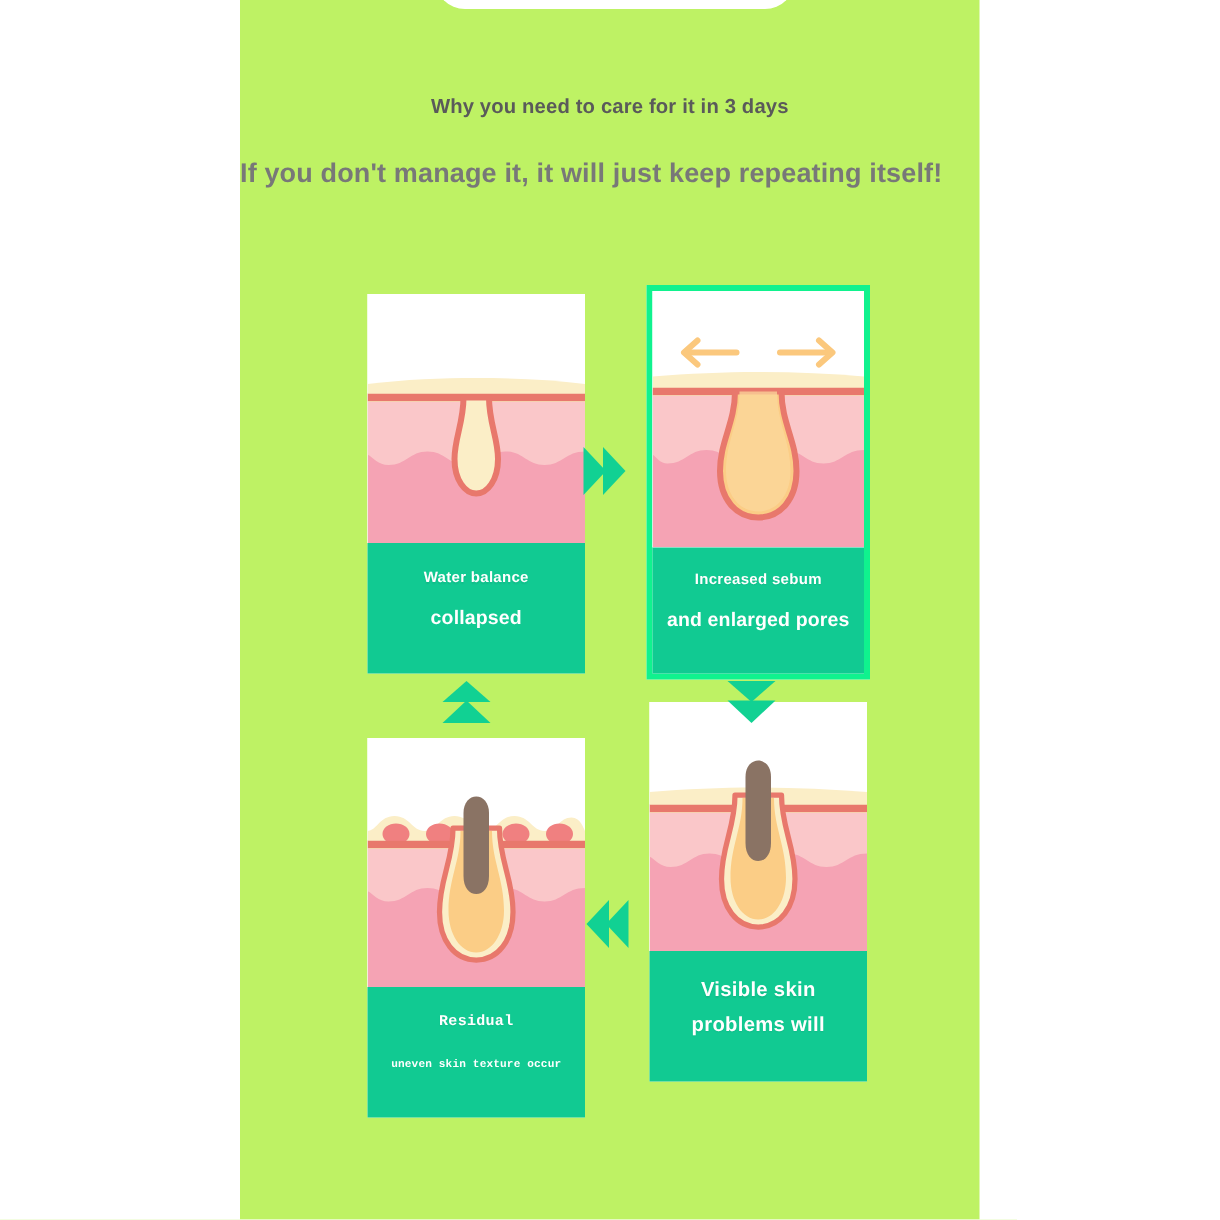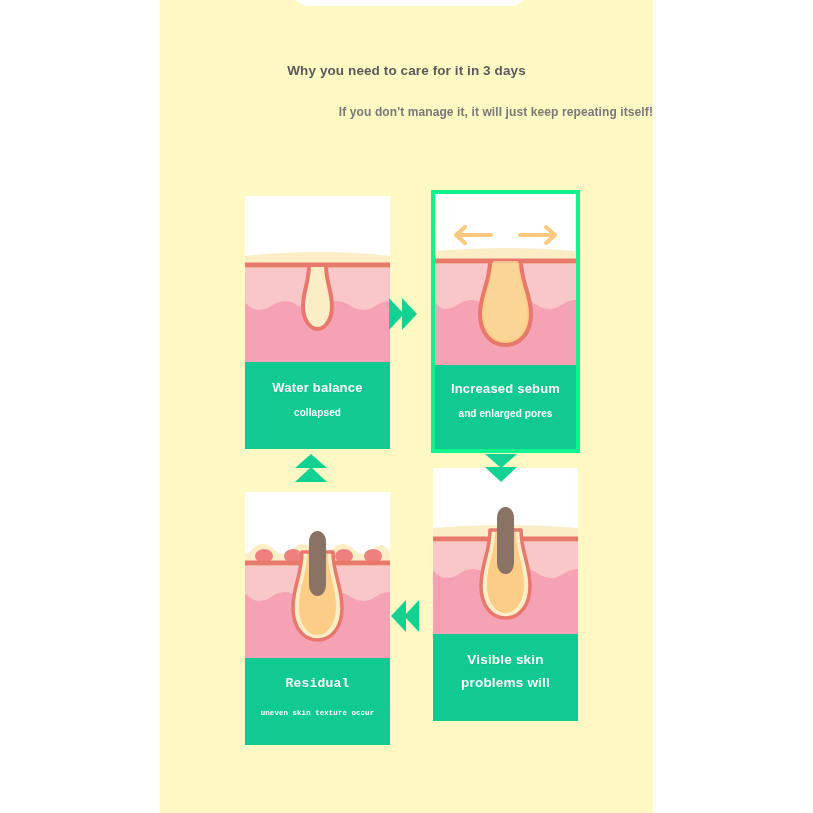--- a/index.html
+++ b/index.html
@@ -20,21 +20,21 @@
     background: #ffffff;
   }
 
   
   .content-column {
     position: absolute;
     left: 160px;
     top: 0;
     width: 493px;
     height: 813px;
-    background: #fef9c3;
+    background: #bef264;
   }
 
   
   .top-cut-pill {
     position: absolute;
     left: 130px;
     top: -14px;
     width: 240px;
     height: 20px;
     background: #ffffff;
@@ -52,22 +52,22 @@
     font-size: 13.5px;
     font-weight: bold;
     color: #5a5a5a;
     letter-spacing: 0.1px;
   }
   .heading-large {
     position: absolute;
     left: 0;
     top: 105px;
     width: 493px;
-    text-align: right;
-    font-size: 12px;
+    text-align: left;
+    font-size: 18px;
     font-weight: bold;
     color: #787878;
     letter-spacing: 0.1px;
   }
 
   
   .diagram {
     position: absolute;
     left: 0;
     top: 0;
@@ -112,31 +112,31 @@
     height: 87px;
     background: #11ca92;
     color: #ffffff;
     text-align: center;
     box-sizing: border-box;
     padding-top: 18px;
   }
   .panel.highlighted .caption { height: 84px; padding-top: 16px; }
 
   .caption-title {
-    font-size: 13px;
+    font-size: 10px;
     font-weight: bold;
     letter-spacing: 0.2px;
     line-height: 1.25;
     text-shadow: 0 1px 1px rgba(0,0,0,0.07);
   }
   .caption-title.two-line { font-size: 13.5px; }
 
   .caption-sub {
     margin-top: 7px;
-    font-size: 10px;
+    font-size: 13px;
     font-weight: bold;
     letter-spacing: 0.1px;
     line-height: 1.9;
     padding: 0 6px;
   }
   .caption-sub.tiny { font-size: 7.4px; line-height: 2.6; }
 
   .illus svg { display: block; width: 100%; height: 100%; }
 
   

